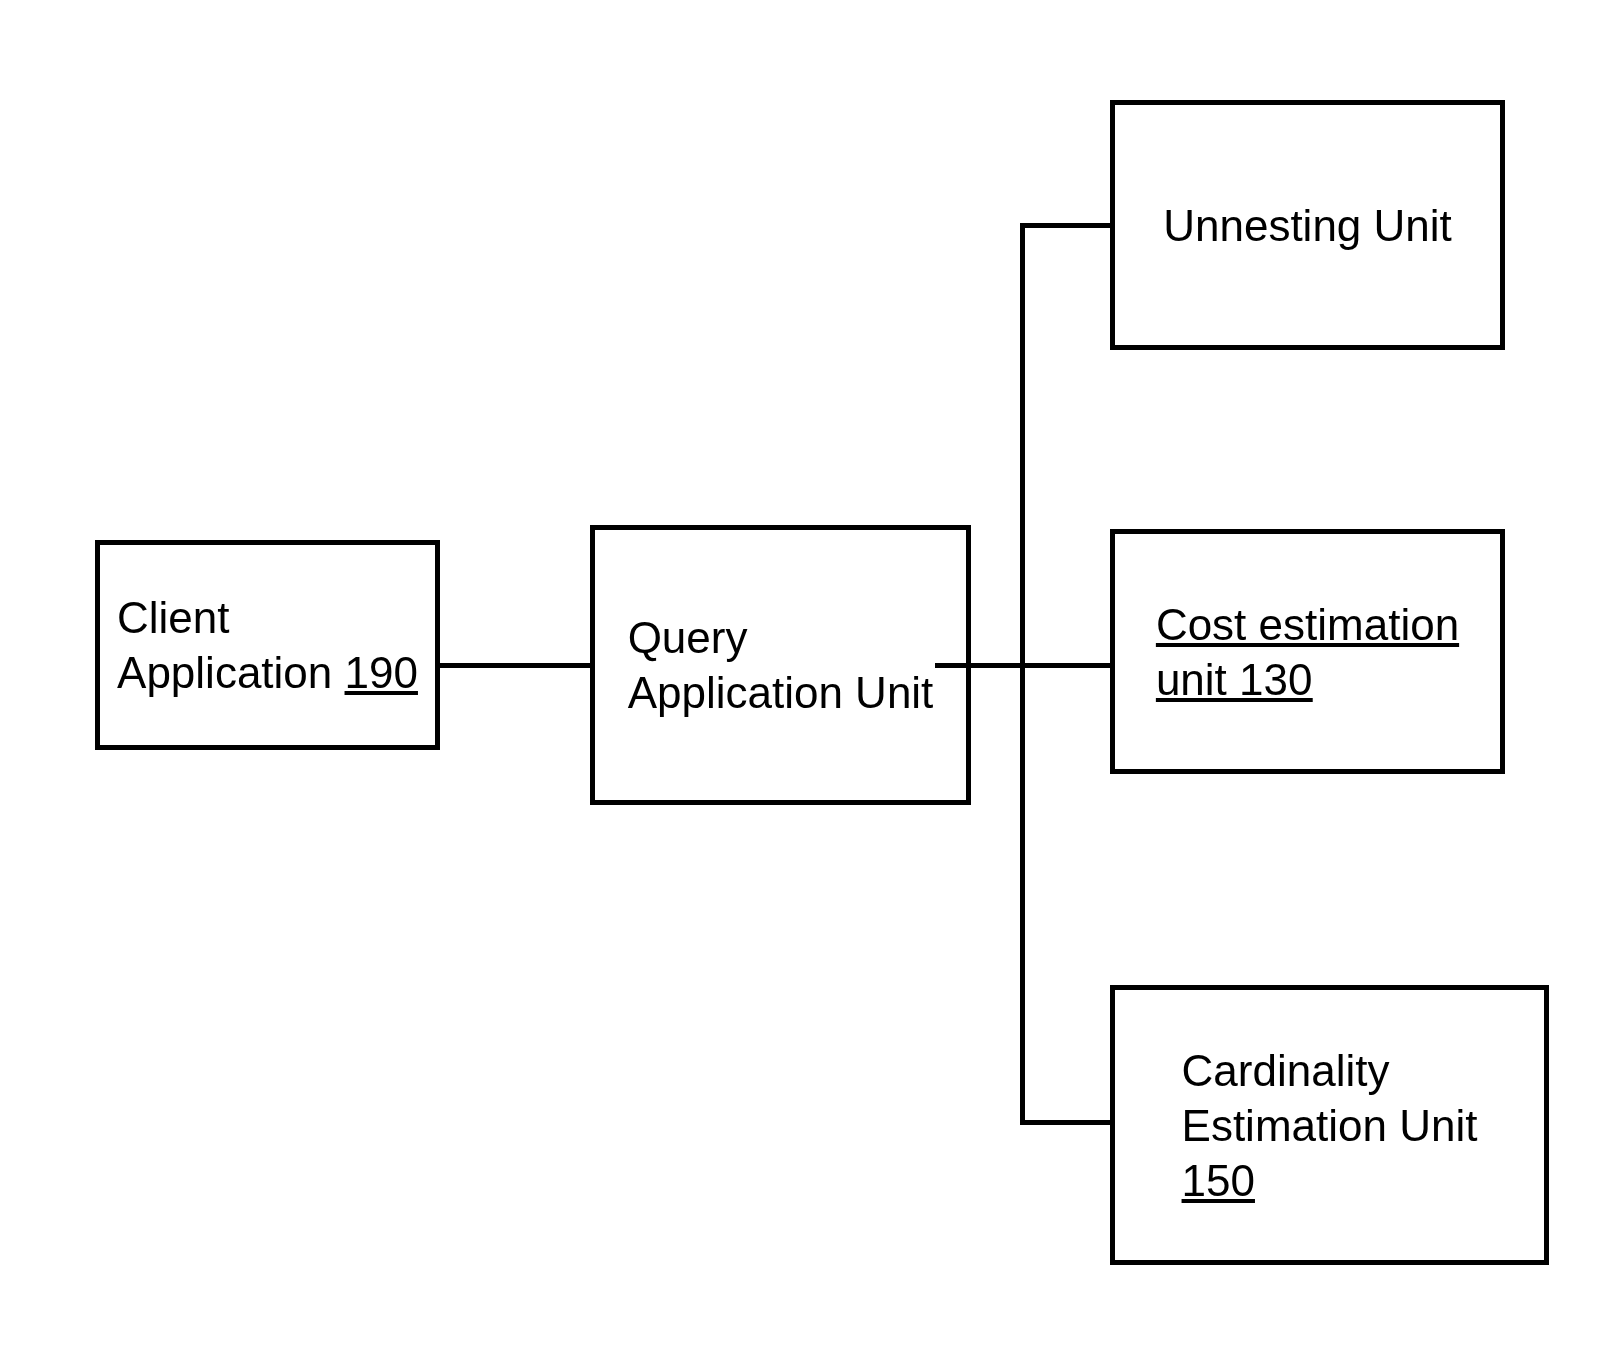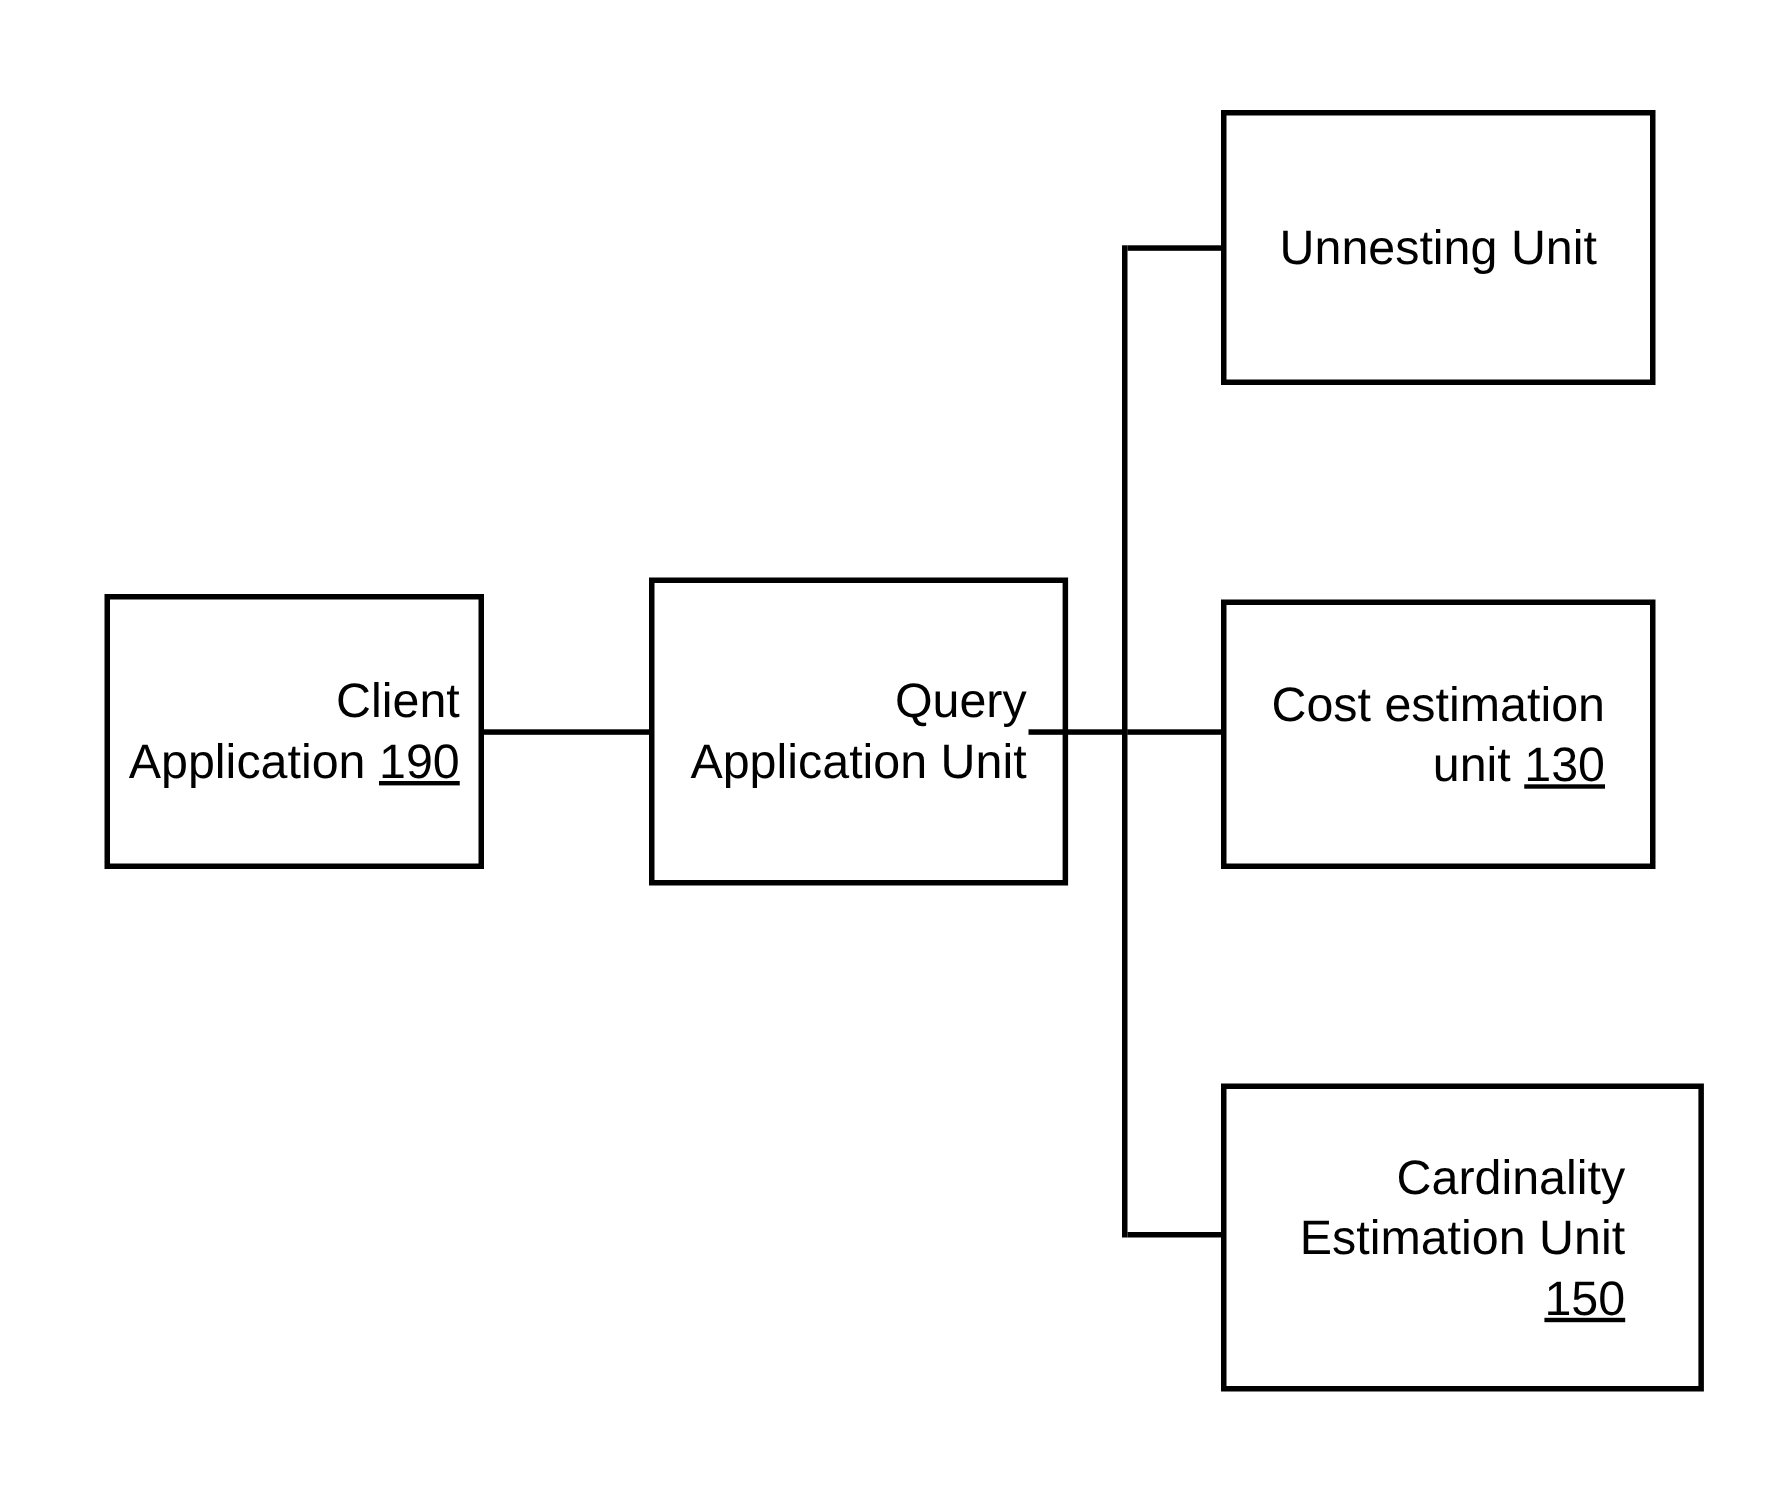--- a/index.html
+++ b/index.html
@@ -16,41 +16,41 @@
     height: 1361px;
   }
   .box {
     position: absolute;
     border: 5px solid #000;
     background: #fff;
     box-sizing: border-box;
     display: flex;
     align-items: center;
     justify-content: center;
-    text-align: right;
+    text-align: left;
     padding: 10px 8px;
     font-size: 44px;
     line-height: 1.25;
     color: #000;
   }
   .label-line { display: block; }
   .num {
     text-decoration: underline;
   }
   .conn {
     position: absolute;
     background: #000;
   }
 </style>
 </head>
 <body>
 
 <div class="canvas">
 
-  <div class="box" style="left:95px; top:540px; width:345px; height:250px;">
+  <div class="box" style="left:95px; top:540px; width:345px; height:210px;">
     <div>
       <span class="label-line">Client</span>
       <span class="label-line">
         <span>Application </span><span class="num">190</span>
       </span>
     </div>
   </div>
 
   <div class="box" style="left:590px; top:525px; width:381px; height:280px;">
     <div>
@@ -58,21 +58,21 @@
       <span class="label-line">Application Unit</span>
     </div>
   </div>
 
   <div class="box" style="left:1110px; top:100px; width:395px; height:250px;">
     <div>
       <span class="label-line">Unnesting Unit</span>
     </div>
   </div>
 
-  <div class="box" style="left:1110px; top:545px; width:395px; height:245px;">
+  <div class="box" style="left:1110px; top:529px; width:395px; height:245px;text-decoration:underline;">
     <div>
       <span class="label-line">Cost estimation</span>
       <span class="label-line">
         <span>unit </span><span class="num">130</span>
       </span>
     </div>
   </div>
 
   <div class="box" style="left:1110px; top:985px; width:439px; height:280px;">
     <div>

